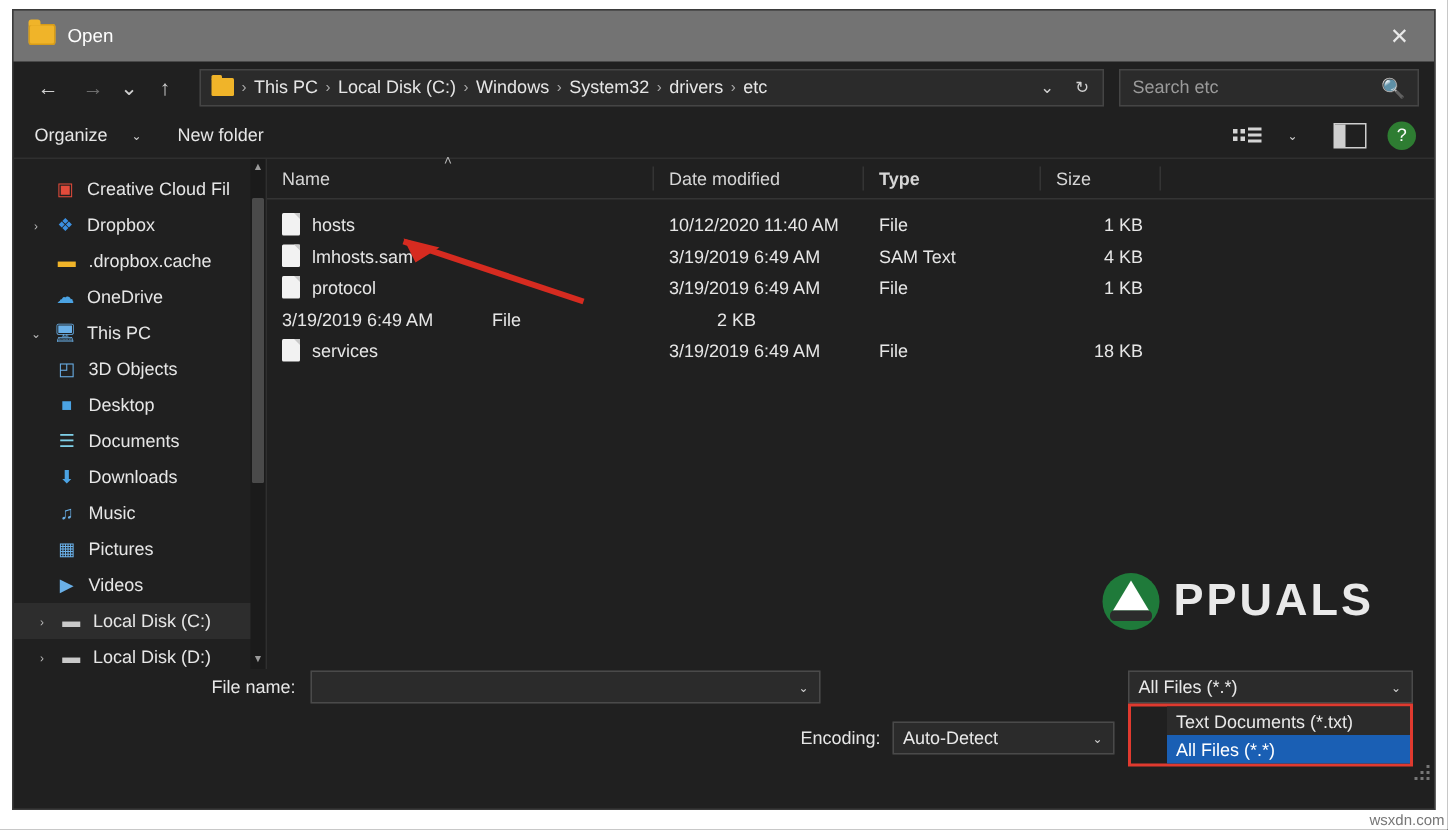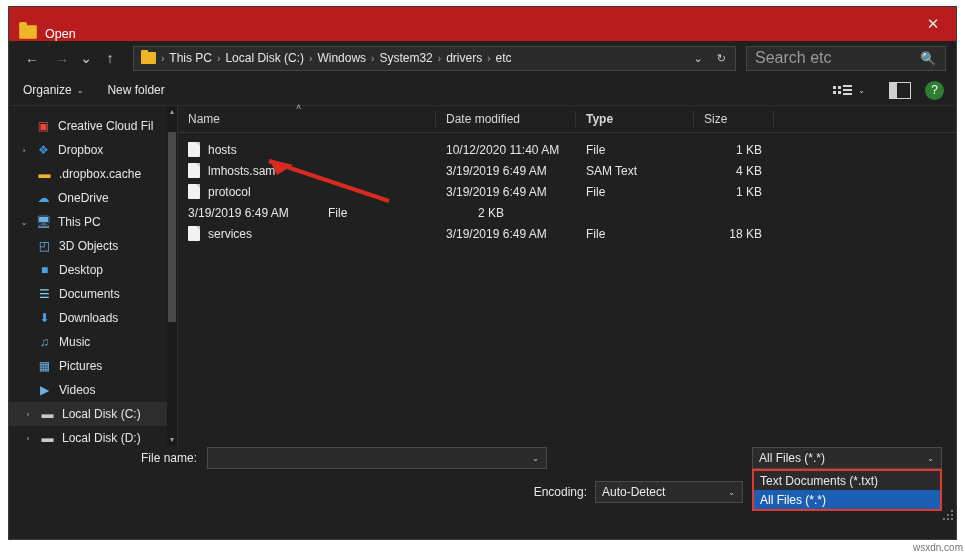--- a/index.html
+++ b/index.html
@@ -1,45 +1,45 @@
 <!DOCTYPE html>
 <html><head>
 <meta charset="utf-8">
 <style>
   html,body{margin:0;padding:0;background:#fff;}
   body{width:965px;height:553px;font-family:"Liberation Sans",sans-serif;overflow:hidden;}
   .window{position:absolute;left:8px;top:6px;width:949px;height:534px;background:#202020;border:1px solid #3b3b3b;color:#e6e6e6;box-sizing:border-box;}
 
   
-  .titlebar{height:34px;display:flex;align-items:flex-end;background:#b91c1c;}
+  .titlebar{height:34px;display:flex;align-items:center;background:#737373;}
   .title-icon{width:18px;height:16px;margin-left:10px;margin-right:8px;position:relative;}
   .folder-ic{width:18px;height:14px;background:#f0b429;border-radius:2px;position:relative;box-shadow:inset 0 0 0 1px #d79c18;}
   .folder-ic:before{content:"";position:absolute;left:0;top:-3px;width:8px;height:4px;background:#f0b429;border-radius:2px 2px 0 0;}
   .title-text{font-size:12.5px;color:#ffffff;}
   .close-btn{margin-left:auto;width:46px;height:34px;display:flex;align-items:center;justify-content:center;font-size:15px;color:#e8e8e8;}
 
   
   .navbar{height:34px;display:flex;align-items:center;padding:0 10px;gap:4px;}
   .navbtn{width:26px;height:26px;display:flex;align-items:center;justify-content:center;color:#cfcfcf;font-size:14px;border-radius:2px;}
   .navbtn.dim{color:#6d6d6d;}
   .addressbar{flex:1;height:25px;margin-left:6px;background:#2b2b2b;border:1px solid #454545;display:flex;align-items:center;padding:0 2px;box-sizing:border-box;}
   .crumb{display:flex;align-items:center;height:100%;}
   .crumb .seg{font-size:12px;color:#e6e6e6;padding:0 4px;}
   .crumb .sep{font-size:10px;color:#a9a9a9;padding:0 1px;}
   .addr-folder{width:15px;height:12px;background:#f0b429;border-radius:1px;margin:0 4px 0 5px;position:relative;}
   .addr-folder:before{content:"";position:absolute;left:0;top:-2px;width:7px;height:3px;background:#f0b429;border-radius:1px 1px 0 0;}
   .addr-right{margin-left:auto;display:flex;align-items:center;}
   .addr-right span{padding:0 7px;font-size:11px;color:#cfcfcf;}
   .searchbox{width:200px;height:25px;margin-left:6px;background:#2b2b2b;border:1px solid #454545;display:flex;align-items:center;box-sizing:border-box;}
-  .searchbox .ph{font-size:16px;color:#9a9a9a;padding-left:8px;}
+  .searchbox .ph{font-size:12px;color:#9a9a9a;padding-left:8px;}
   .searchbox .mag{margin-left:auto;margin-right:8px;color:#d8d8d8;font-size:13px;}
 
   
   .cmdbar{height:30px;display:flex;align-items:center;padding:0 12px;font-size:12px;color:#e6e6e6;border-bottom:1px solid #2f2f2f;}
-  .cmd-item{padding:0 10px 0 2px;display:flex;align-items:center;gap:5px;}
+  .cmd-item{padding:0 10px 0 2px;display:flex;align-items:center;gap:16px;}
   .caret{font-size:8px;color:#cfcfcf;}
   .cmd-right{margin-left:auto;display:flex;align-items:center;gap:14px;}
   .viewicon{width:20px;height:16px;display:flex;align-items:center;gap:2px;}
   .vi-lines{display:flex;flex-direction:column;gap:2px;}
   .vi-lines i{display:block;width:9px;height:2px;background:#d4d4d4;}
   .vi-sq{display:grid;grid-template-columns:3px 3px;grid-template-rows:3px 3px;gap:2px;}
   .vi-sq i{display:block;width:3px;height:3px;background:#d4d4d4;}
   .paneicon{width:20px;height:15px;border:1px solid #cfcfcf;display:flex;}
   .paneicon i{display:block;width:7px;background:#cfcfcf;}
   .helpbtn{width:19px;height:19px;border-radius:50%;background:#2e7d32;color:#fff;font-size:12px;display:flex;align-items:center;justify-content:center;}
@@ -75,21 +75,21 @@
   .footer{position:absolute;left:0;bottom:16px;width:100%;height:88px;}
   .row-fname{position:absolute;left:0;top:12px;width:100%;display:flex;align-items:center;}
   .lbl{font-size:12px;color:#e6e6e6;text-align:right;}
   .combo{height:22px;background:#2b2b2b;border:1px solid #4a4a4a;display:flex;align-items:center;box-sizing:border-box;font-size:12px;color:#e9e9e9;padding-left:6px;}
   .combo .cv{flex:1;}
   .combo .ar{font-size:8px;color:#d0d0d0;padding:0 7px;}
   .row-enc{position:absolute;left:0;top:46px;width:100%;display:flex;align-items:center;}
 
   
   .ft-wrap{position:absolute;right:14px;top:12px;width:190px;}
-  .ft-list{border:2px solid #e03a2f;box-sizing:border-box;}
+  .ft-list{border:2px solid #e03a2f;box-sizing:border-box;padding-left:24px;}
   .ft-opt{height:19px;display:flex;align-items:center;font-size:12px;padding-left:6px;background:#2b2b2b;color:#e9e9e9;box-sizing:border-box;}
   .ft-opt.sel{background:#1a5fb4;color:#ffffff;}
 
   
   .annot-arrow{position:absolute;left:244px;top:148px;}
   
   .wm{position:absolute;right:40px;bottom:118px;display:flex;align-items:center;gap:8px;}
   .wm-text{font-size:30px;font-weight:bold;color:#e9e9e9;letter-spacing:2px;}
   .wsx{position:absolute;right:2px;bottom:0px;font-size:10px;color:#777;}
   .resize{position:absolute;right:3px;bottom:3px;width:10px;height:10px;}
@@ -301,20 +301,28 @@
           <div class="fl-name">
             <span class="fileic"></span>
             <span>services</span>
           </div>
           <div class="fl-date">3/19/2019 6:49 AM</div>
           <div class="fl-type">File</div>
           <div class="fl-size">18 KB</div>
         </div>
       </div>
 
+      <div class="wm">
+        <svg width="40" height="40" viewBox="0 0 40 40">
+          <circle cx="20" cy="20" r="19" fill="#1f7a3a"></circle>
+          <path d="M8 26 L20 6 L32 26 Z" fill="#ffffff"></path>
+          <rect x="6" y="26" width="28" height="7" rx="3" fill="#2c2c2c"></rect>
+        </svg>
+        <span class="wm-text">PPUALS</span>
+      </div>
     </div>
   </div>
 
   <svg class="annot-arrow" width="140" height="52">
     <path d="M136 46 L16 6" stroke="#d62b20" stroke-width="4" fill="none"></path>
     <path d="M16 4 L40 10 L24 20 Z" fill="#d62b20"></path>
   </svg>
 
   <div class="footer">
     <div class="row-fname">

